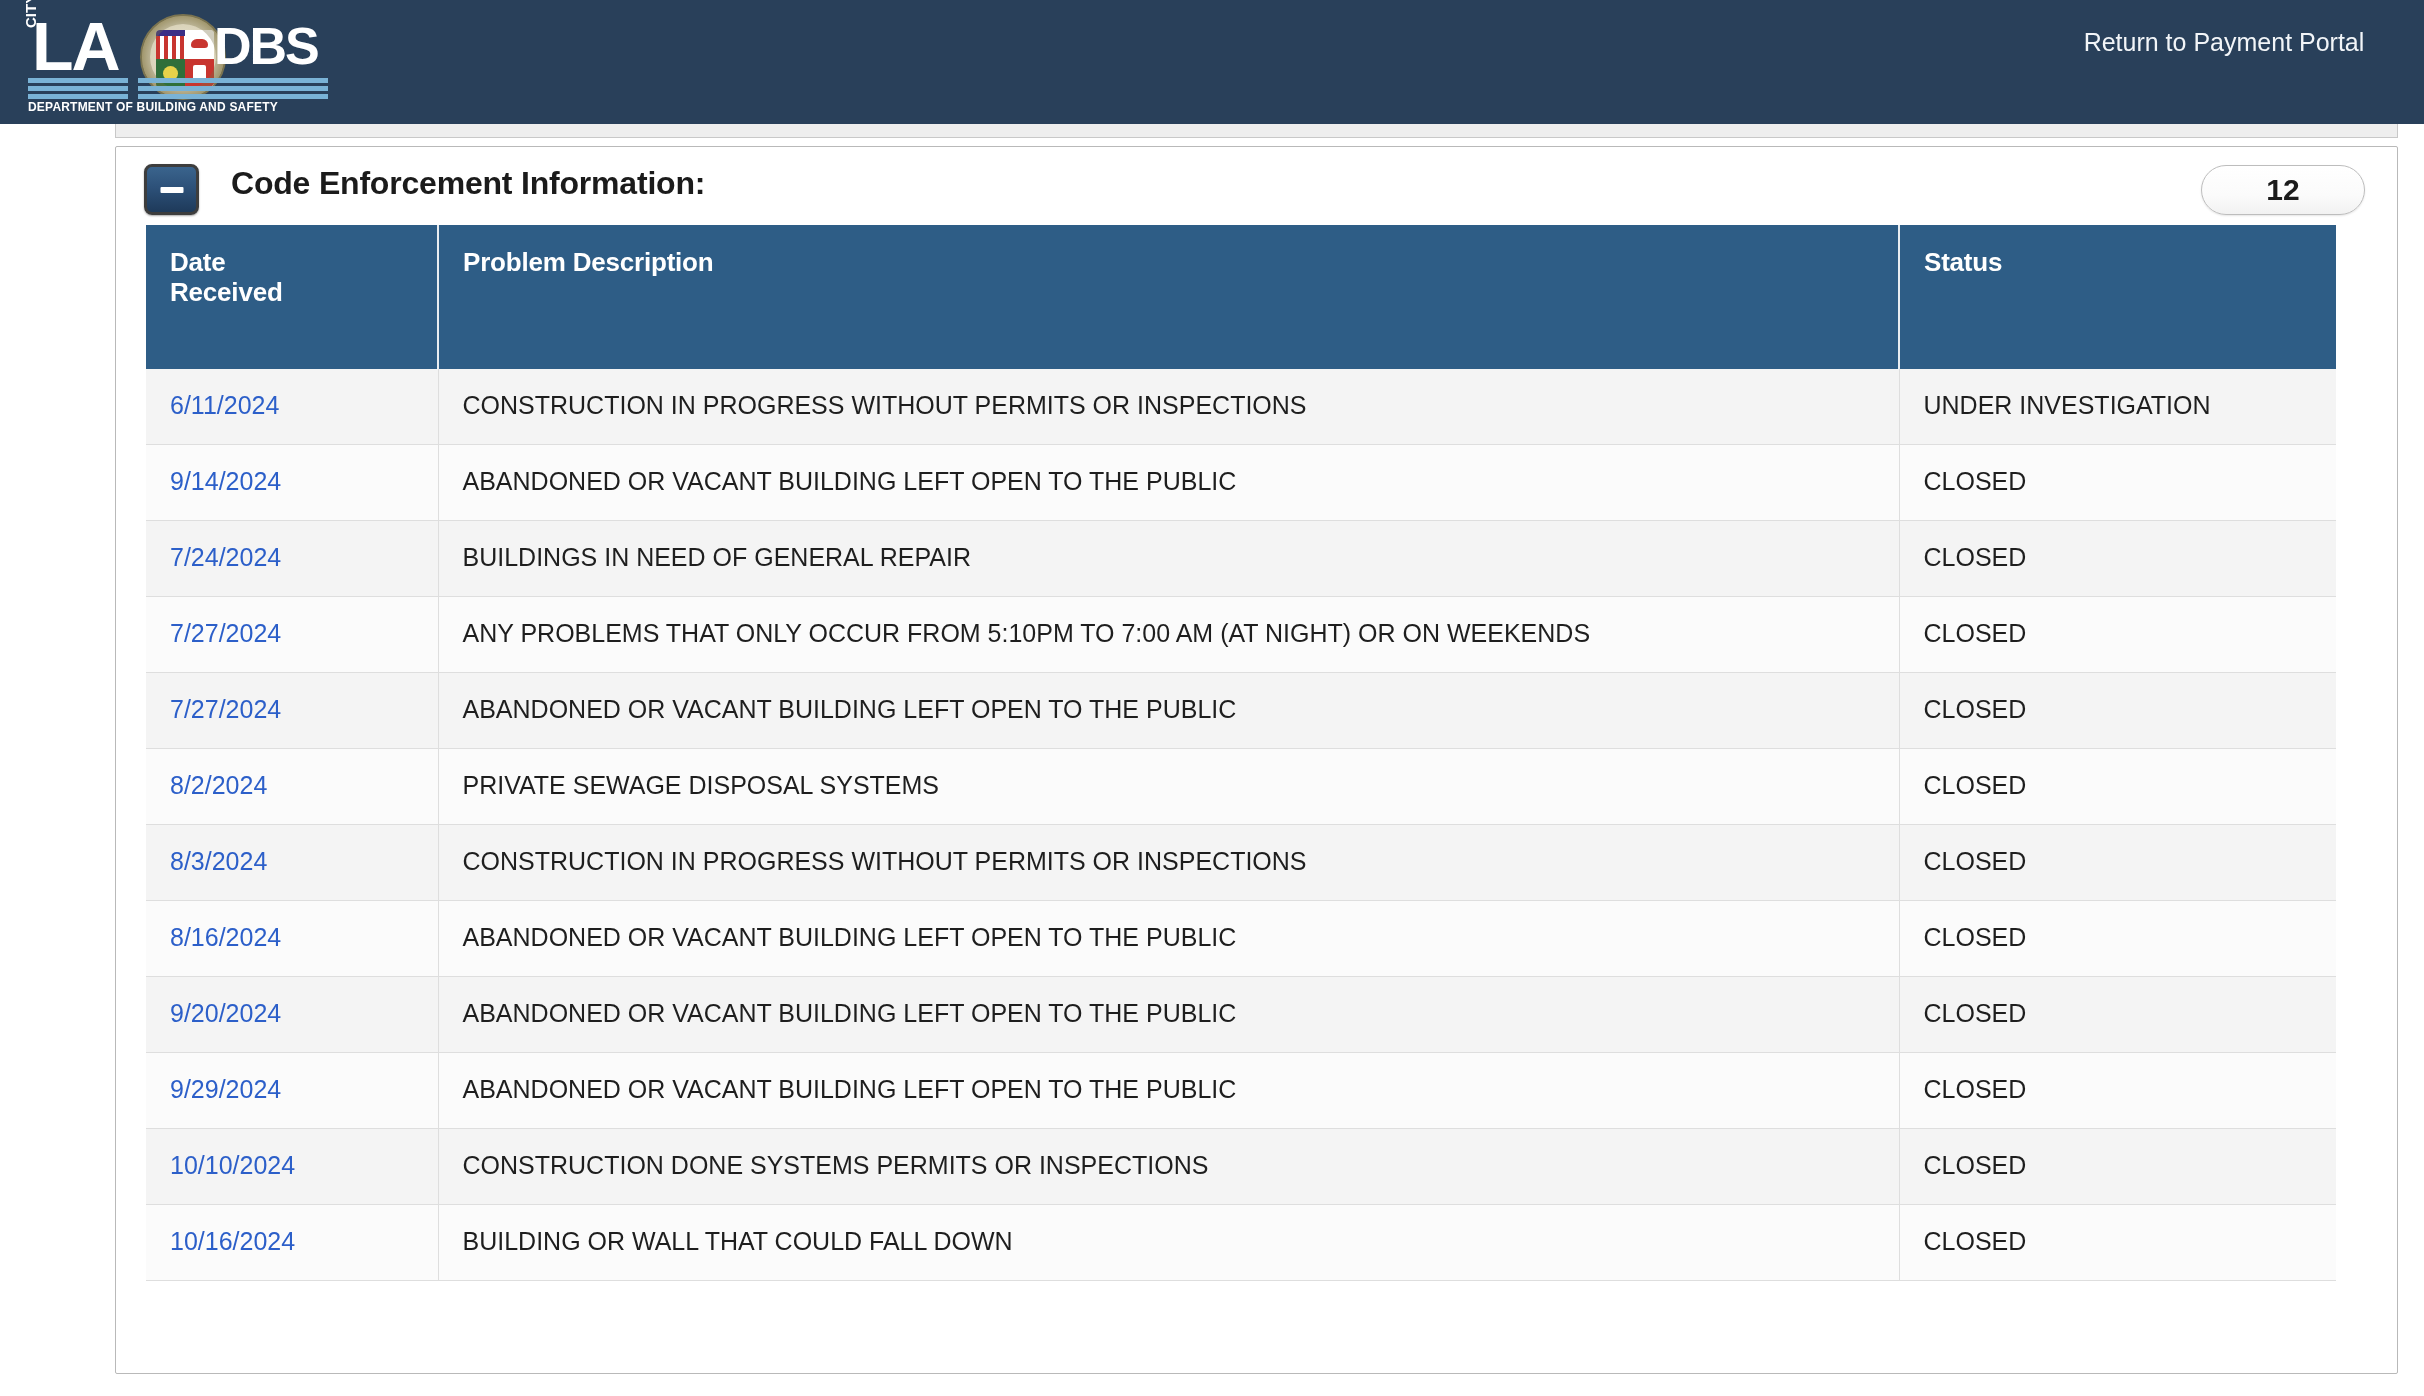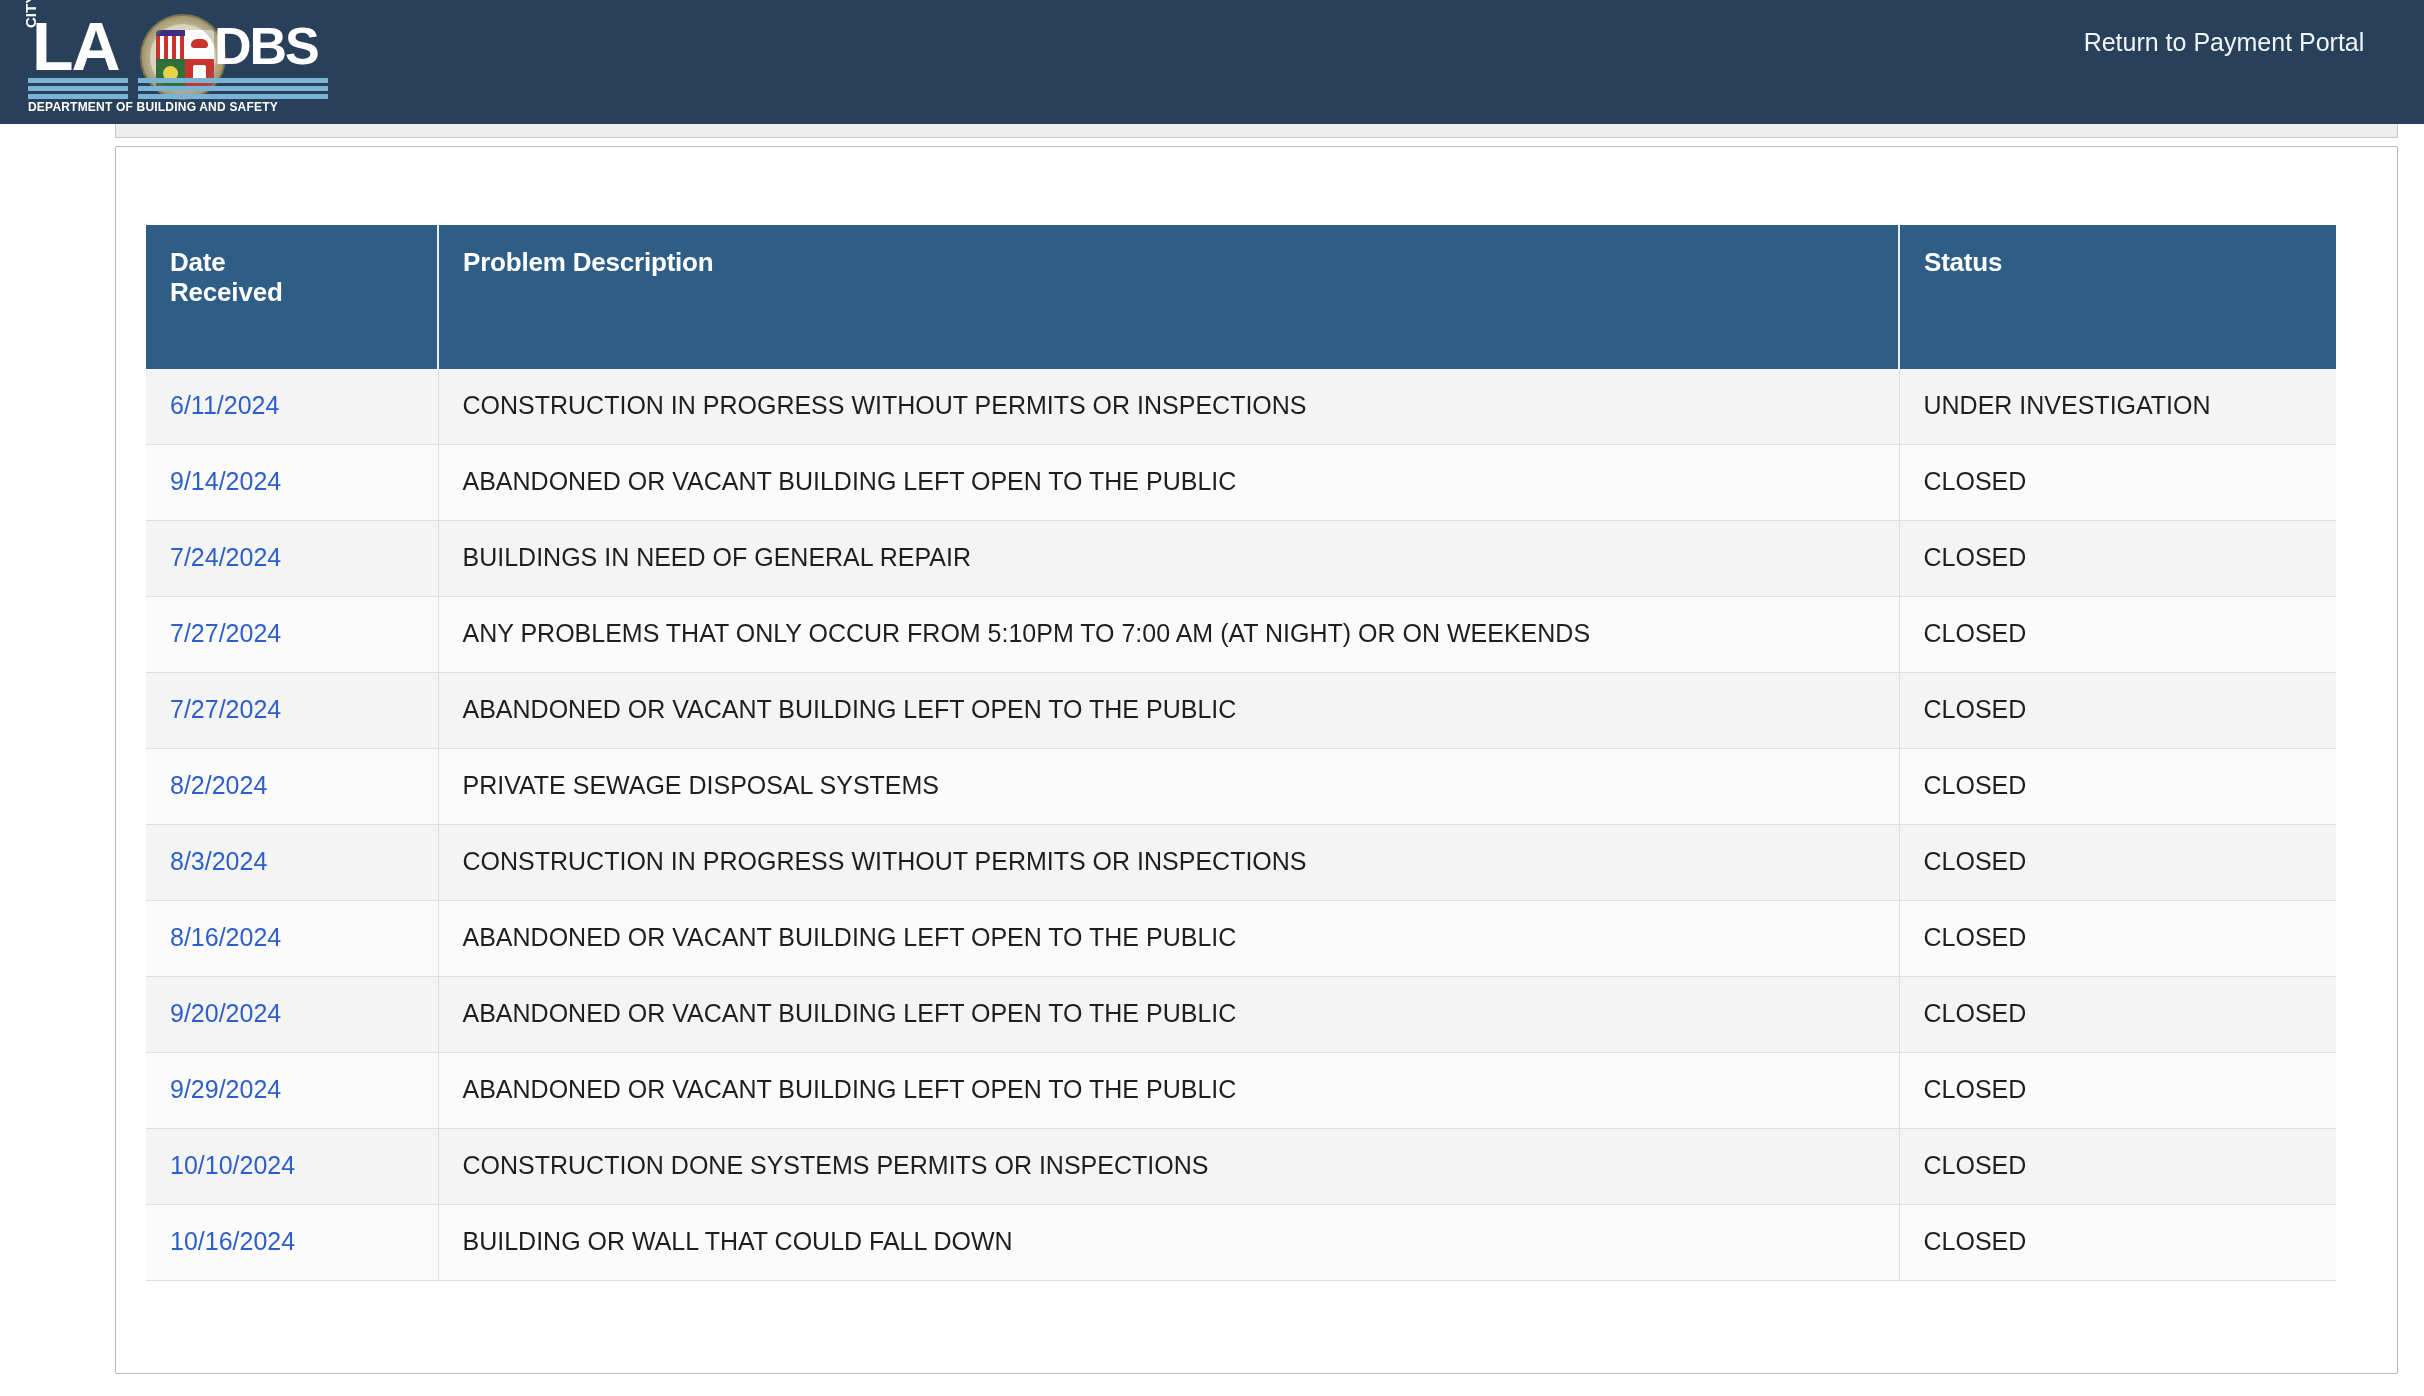--- a/index.html
+++ b/index.html
@@ -314,20 +314,27 @@
 
   <a class="header-link" href="#">Return to Payment Portal</a>
 </div>
 
 <div class="content-area">
 
   <div class="prev-panel-sliver"></div>
 
   <div class="panel">
 
+    <div class="panel-head">
+      <div class="collapse-btn">
+        <span class="minus"></span>
+      </div>
+      <div class="panel-title">Code Enforcement Information:</div>
+      <div class="count-badge">12</div>
+    </div>
 
     <div class="table-wrap">
       <table class="ce-table">
         <colgroup>
           <col class="c-date">
             <col class="c-desc">
             <col class="c-status">
         </colgroup>
         <thead>
           <tr>

